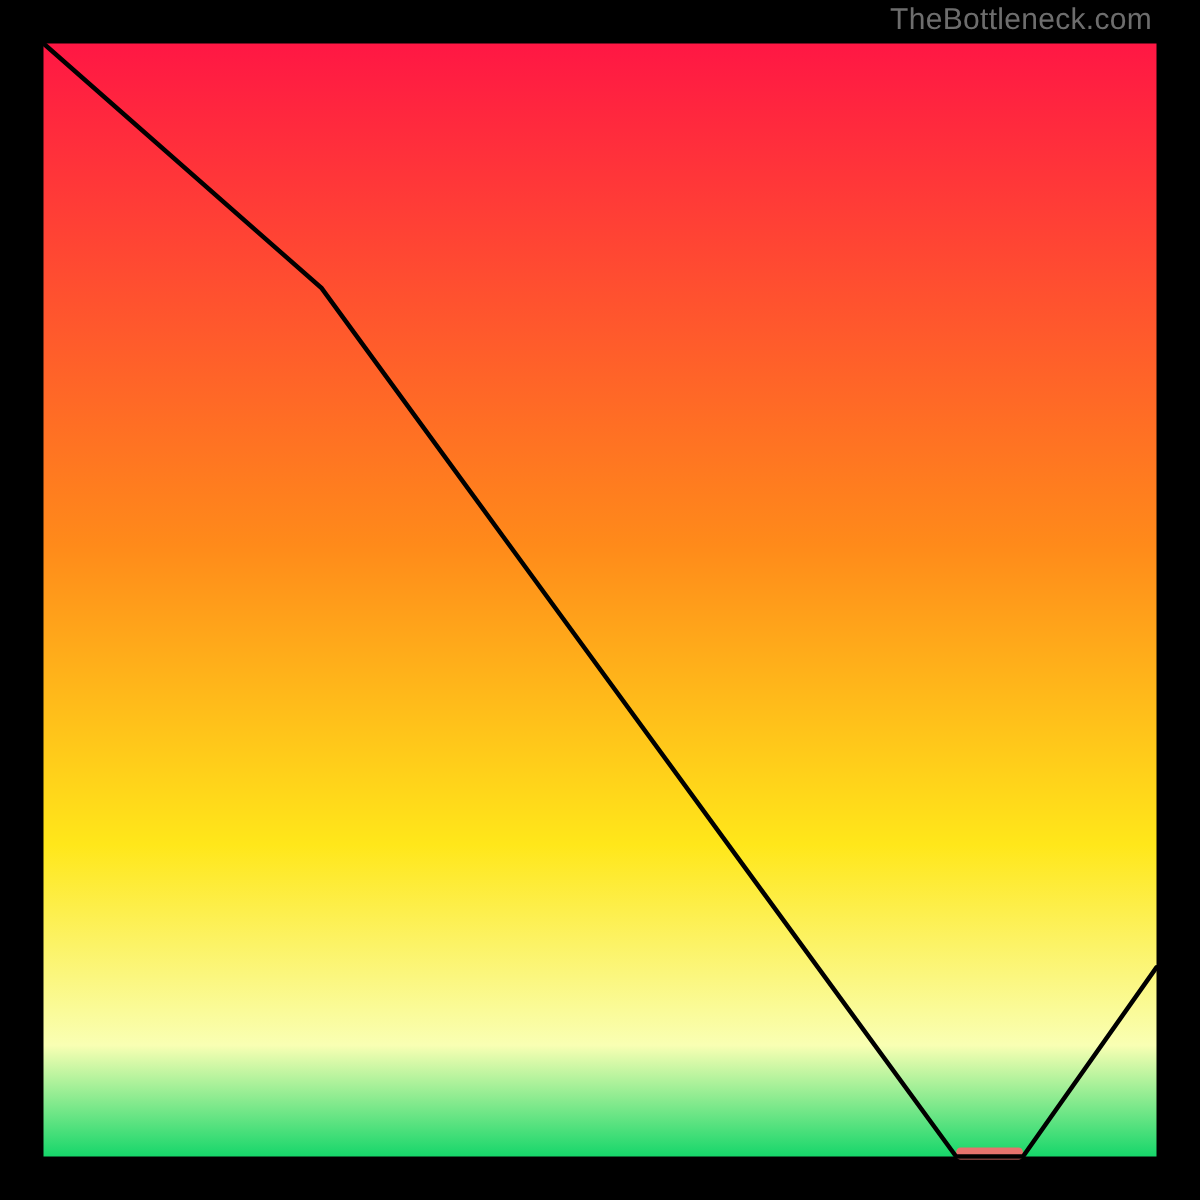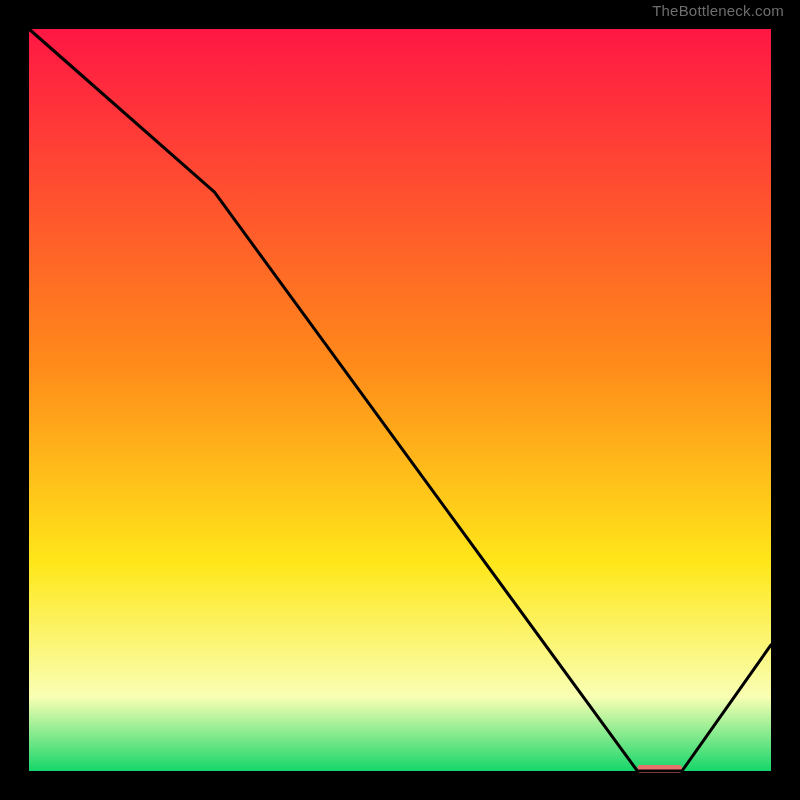--- a/index.html
+++ b/index.html
@@ -12,23 +12,23 @@
     font-family: Arial, Helvetica, sans-serif;
   }
   .stage {
     position: relative;
     width: 800px;
     height: 800px;
   }
   .watermark {
     position: absolute;
     top: 2px;
-    right: 16px;
+    right: 32px;
     color: #6d6d6d;
-    font-size: 15px;
+    font-size: 20px;
     font-weight: 500;
     letter-spacing: 0.2px;
     z-index: 5;
   }
   svg.plot {
     position: absolute;
     left: 0;
     top: 0;
     width: 800px;
     height: 800px;

